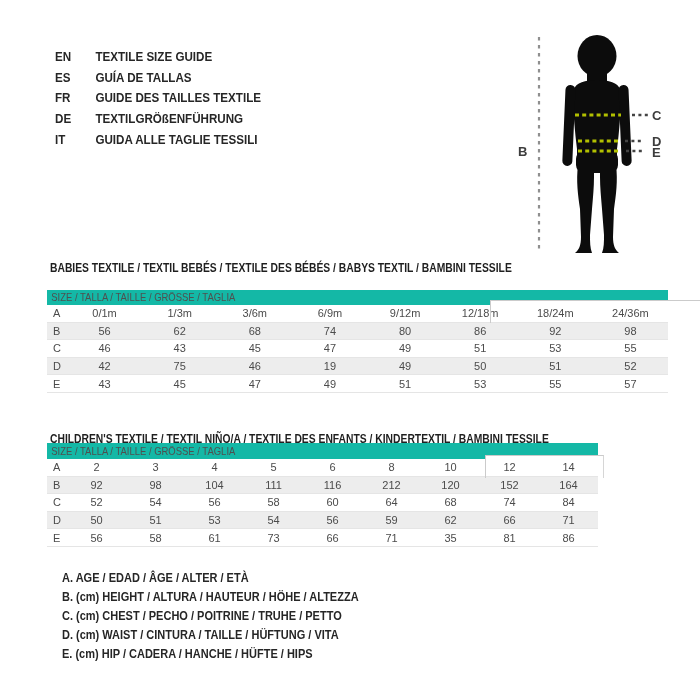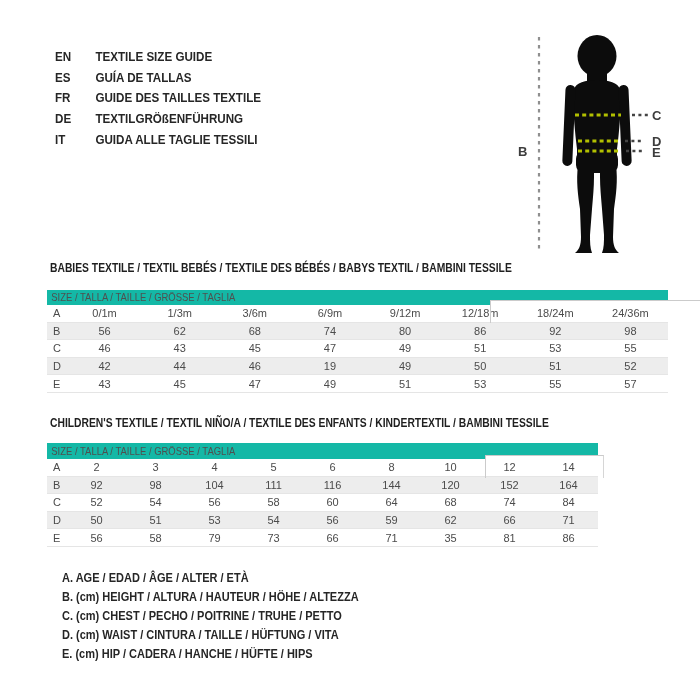--- a/index.html
+++ b/index.html
@@ -14,21 +14,21 @@
   .lang-row{height:20.8px;display:flex;align-items:center;font-weight:bold;font-size:13.5px;color:#262626;transform:scaleX(0.86);transform-origin:0 50%;white-space:nowrap;}
   .lang-code{width:47px;flex:0 0 47px;}
 
   
   .figure-wrap{position:absolute;left:505px;top:25px;width:170px;height:235px;}
   .figlabel{font-family:"Liberation Sans", sans-serif;font-weight:bold;font-size:13px;fill:#3d3d3d;}
 
   
   .sec-title{position:absolute;left:50px;font-size:12px;font-weight:bold;color:#1f1f1f;}
   .sec-title.babies{top:261px;}
-  .sec-title.children{top:416px;}
+  .sec-title.children{top:432px;}
 
   
   .size-bar{position:absolute;left:47px;background:#14b8a6;font-size:11px;color:#4f4f4f;overflow:hidden;}
   .size-bar .cond{padding-left:5px;}
   .size-bar.babies{top:290px;width:621px;height:15px;line-height:15px;}
   .size-bar.children{top:443px;width:551px;height:16px;line-height:16px;}
 
   
   table.sizes{position:absolute;left:47px;border-collapse:collapse;table-layout:fixed;font-size:11px;color:#4b4b4b;}
   table.sizes.babies{top:305px;width:621px;}
@@ -152,21 +152,21 @@
         <td>45</td>
         <td>47</td>
         <td>49</td>
         <td>51</td>
         <td>53</td>
         <td>55</td>
       </tr>
       <tr class="stripe">
         <td class="rl">D</td>
         <td>42</td>
-        <td>44</td>
+        <td>75</td>
         <td>46</td>
         <td>19</td>
         <td>49</td>
         <td>50</td>
         <td>51</td>
         <td>52</td>
       </tr>
       <tr class="">
         <td class="rl">E</td>
         <td>43</td>
@@ -214,21 +214,21 @@
         <td>12</td>
         <td>14</td>
       </tr>
       <tr class="stripe">
         <td class="rl">B</td>
         <td>92</td>
         <td>98</td>
         <td>104</td>
         <td>111</td>
         <td>116</td>
-        <td>144</td>
+        <td>212</td>
         <td>120</td>
         <td>152</td>
         <td>164</td>
       </tr>
       <tr class="">
         <td class="rl">C</td>
         <td>52</td>
         <td>54</td>
         <td>56</td>
         <td>58</td>
@@ -247,21 +247,21 @@
         <td>56</td>
         <td>59</td>
         <td>62</td>
         <td>66</td>
         <td>71</td>
       </tr>
       <tr class="">
         <td class="rl">E</td>
         <td>56</td>
         <td>58</td>
-        <td>79</td>
+        <td>61</td>
         <td>73</td>
         <td>66</td>
         <td>71</td>
         <td>35</td>
         <td>81</td>
         <td>86</td>
       </tr>
     </tbody>
   </table>
 <div class="overlay-box children"></div>

